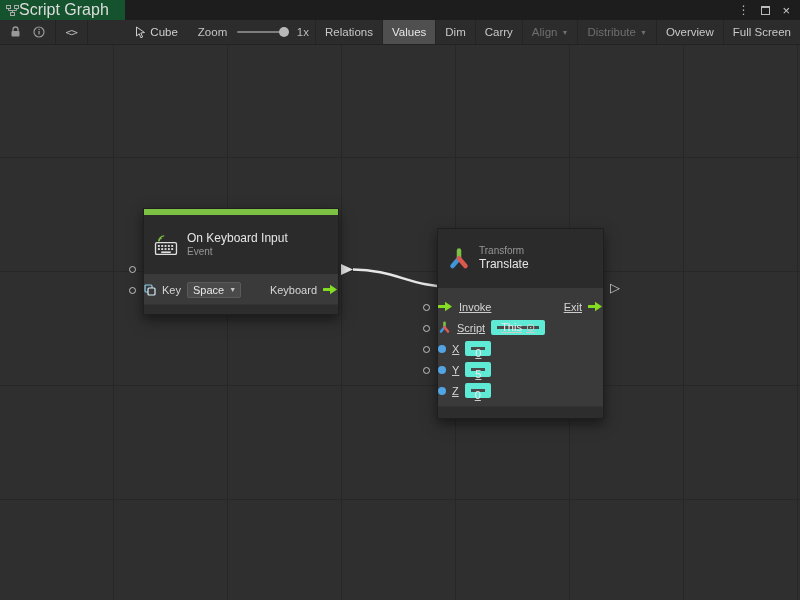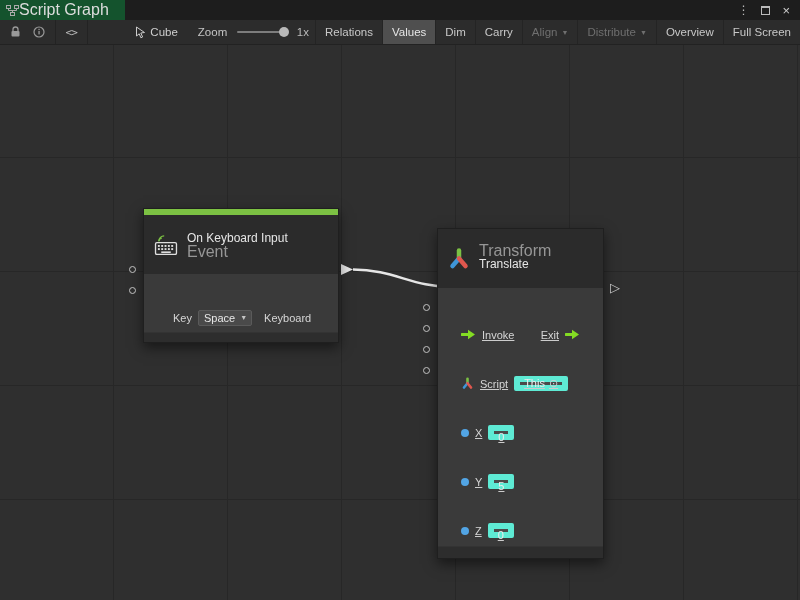--- a/index.html
+++ b/index.html
@@ -56,24 +56,24 @@
   .wires{position:absolute;top:0;left:0;pointer-events:none;}
   .wire{fill:none;stroke:var(--wire);stroke-width:2.5;}
   .wire-arrow{fill:var(--wire);}
 
   
   .node{position:absolute;background:#3a3a3a;border:1px solid #1f1f1f;box-shadow:0 5px 12px rgba(0,0,0,.5);}
   .accent{height:6px;background:var(--accent-green);}
   .nheader{background:#2b2b2b;display:flex;align-items:center;gap:8px;padding:16px 9px;}
   .ntitles{display:flex;flex-direction:column;}
   .ntitle{font-size:12px;color:#e6e6e6;line-height:15px;}
-  .nsub{font-size:16px;color:#969696;line-height:12px;}
+  .nsub{font-size:10px;color:#969696;line-height:12px;}
   .nbody{padding:5px 0 4px;}
   .nbody.pad{padding:8px 0 5px;text-decoration:underline;}
-  .nrow{display:flex;align-items:center;gap:6px;height:21px;padding:0 23px;font-size:11px;color:#d6d6d6;margin-top:28px;}
+  .nrow{display:flex;align-items:center;gap:6px;height:21px;padding:0 0;font-size:11px;color:#d6d6d6;}
   .spacer{flex:1;}
   .nfooter{background:#2d2d2d;border-top:1px solid #333333;}
   .nfooter.f1{height:10px;}
   .nfooter.f2{height:12px;}
   .dd{display:flex;align-items:center;gap:5px;background:#4a4a4a;border:1px solid #5a5a5a;border-radius:2px;height:16px;padding:0 4px 0 5px;color:#e8e8e8;}
   .field{background:#4a4a4a;border:6px solid #5eead4;border-radius:2px;height:15px;line-height:13px;padding:0 4px;color:#ececec;min-width:15px;text-align:left;}
   .tfield{display:flex;align-items:center;gap:4px;}
   .picker{font-size:11px;color:#d0d0d0;line-height:1;}
   .dot{width:8px;height:8px;border-radius:50%;background:var(--port-blue);flex:0 0 auto;}
   .port{position:absolute;left:-15px;width:7px;height:7px;border:1.4px solid #c2c2c2;border-radius:50%;background:transparent;}

